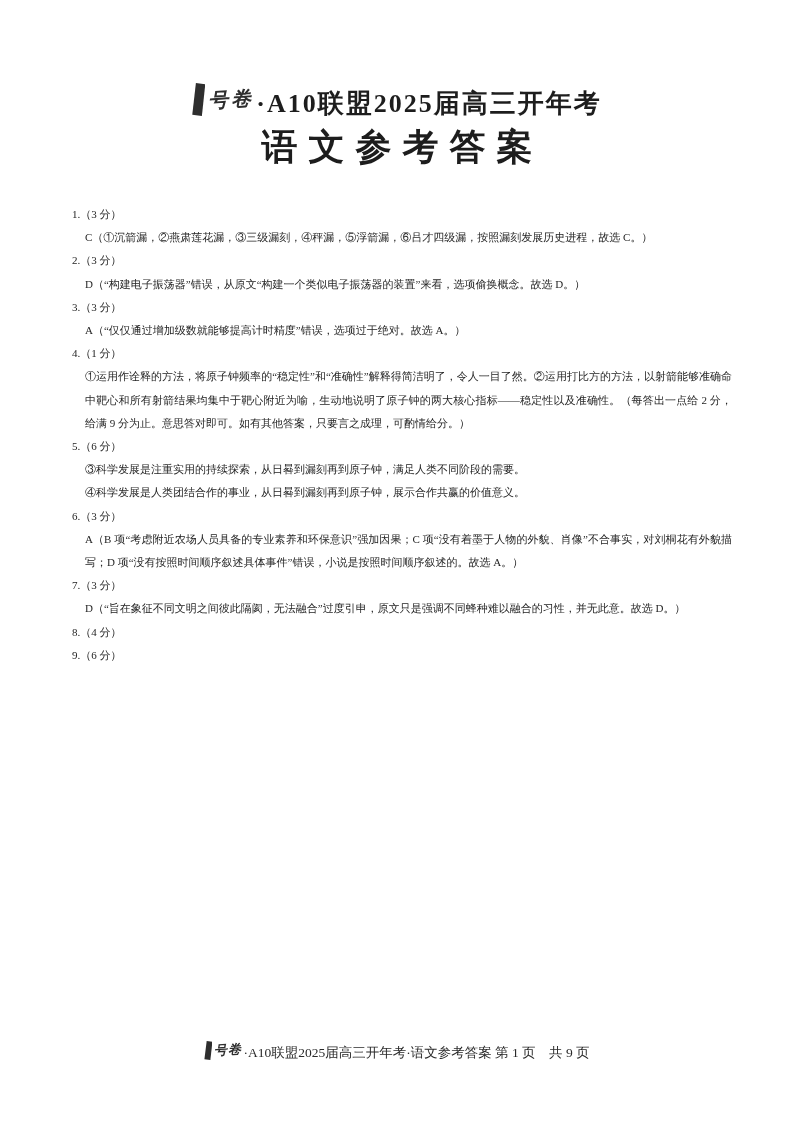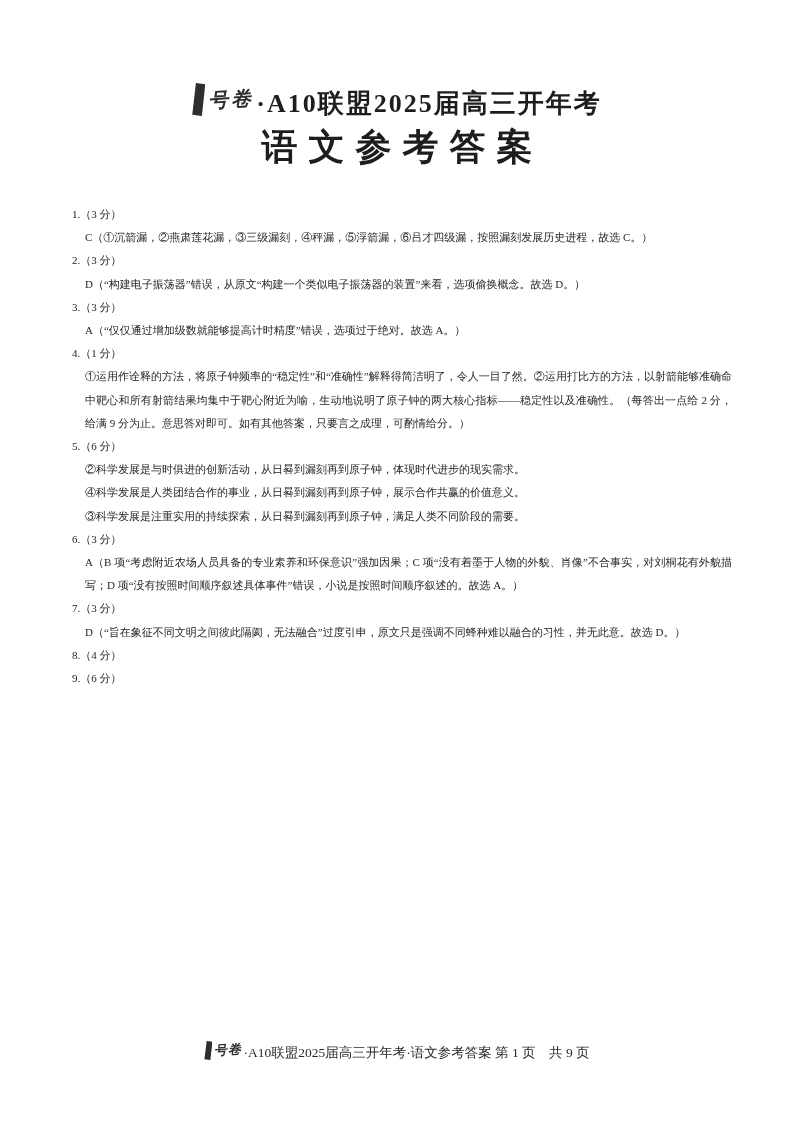--- a/index.html
+++ b/index.html
@@ -126,23 +126,22 @@
       <div class="item">
         <div class="item-head">3.（3 分）</div>
         <div class="item-para">A（“仅仅通过增加级数就能够提高计时精度”错误，选项过于绝对。故选 A。）</div>
       </div>
       <div class="item">
         <div class="item-head">4.（1 分）</div>
         <div class="item-para">①运用作诠释的方法，将原子钟频率的“稳定性”和“准确性”解释得简洁明了，令人一目了然。②运用打比方的方法，以射箭能够准确命中靶心和所有射箭结果均集中于靶心附近为喻，生动地说明了原子钟的两大核心指标——稳定性以及准确性。（每答出一点给 2 分，给满 9 分为止。意思答对即可。如有其他答案，只要言之成理，可酌情给分。）</div>
       </div>
       <div class="item">
         <div class="item-head">5.（6 分）</div>
-        <div class="item-para">②科学发展是与时俱进的创新活动，从日晷到漏刻再到原子钟，体现时代进步的现实需求。</div>
+        <div class="item-para">③科学发展是注重实用的持续探索，从日晷到漏刻再到原子钟，满足人类不同阶段的需要。</div>
         <div class="item-para">④科学发展是人类团结合作的事业，从日晷到漏刻再到原子钟，展示合作共赢的价值意义。</div>
-        <div class="item-para">③科学发展是注重实用的持续探索，从日晷到漏刻再到原子钟，满足人类不同阶段的需要。</div>
       </div>
       <div class="item">
         <div class="item-head">6.（3 分）</div>
         <div class="item-para">A（B 项“考虑附近农场人员具备的专业素养和环保意识”强加因果；C 项“没有着墨于人物的外貌、肖像”不合事实，对刘桐花有外貌描写；D 项“没有按照时间顺序叙述具体事件”错误，小说是按照时间顺序叙述的。故选 A。）</div>
       </div>
       <div class="item">
         <div class="item-head">7.（3 分）</div>
         <div class="item-para">D（“旨在象征不同文明之间彼此隔阂，无法融合”过度引申，原文只是强调不同蜂种难以融合的习性，并无此意。故选 D。）</div>
       </div>
       <div class="item">

